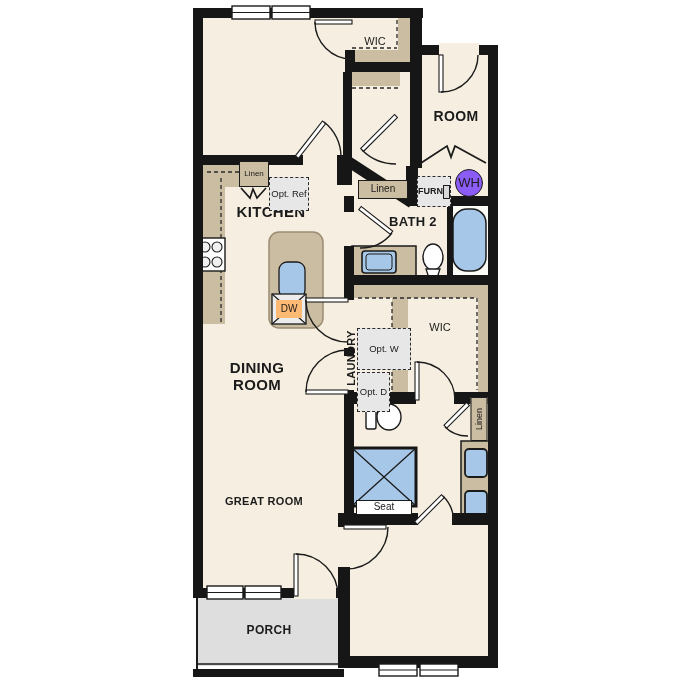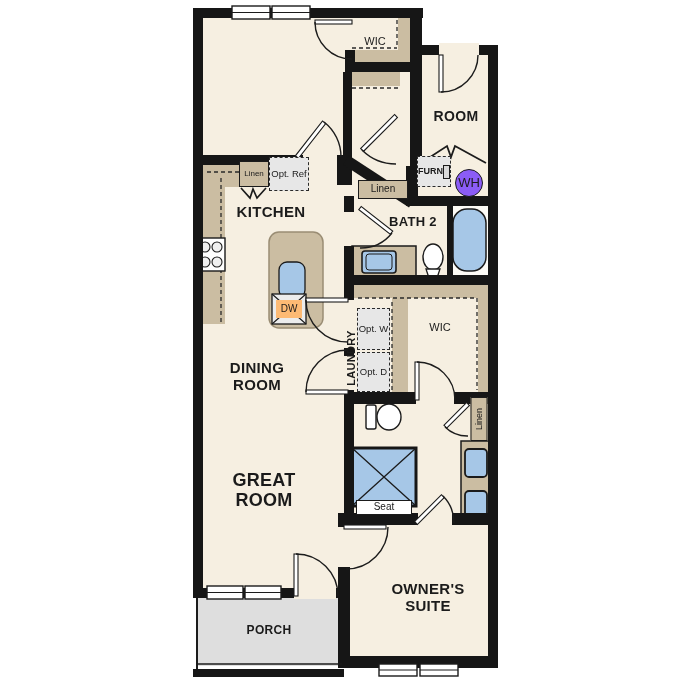--- a/index.html
+++ b/index.html
@@ -5,21 +5,21 @@
   html,body{margin:0;padding:0;background:#fff;}
   #plan{position:relative;width:687px;height:687px;background:#fff;overflow:hidden;
         font-family:"Liberation Sans",sans-serif;}
   #plan svg{position:absolute;left:0;top:0;}
   .lbl{position:absolute;transform:translate(-50%,-50%);text-align:center;color:#1b1b1b;
        line-height:1.12;white-space:normal;}
   .big{font-weight:bold;letter-spacing:.3px;}
   .box{position:absolute;display:flex;align-items:center;justify-content:center;
        box-sizing:border-box;color:#1b1b1b;text-align:center;line-height:1.05;}
   .tanbox{background:#cbbda2;border:1.5px solid #1b1b1b;}
-  .graybox{background:#e7e7e7;border:1.5px dashed #2a2a2a;}
+  .graybox{background:#e7e7e7;border:1.5px dashed #2a2a2a;margin-top:20px;}
   .whitebox{background:#fff;border:1.2px solid #1b1b1b;}
   .rot{transform:translate(-50%,-50%) rotate(-90deg);}
   .furn-inner{width:20px;height:12px;border:1.5px solid #1b1b1b;background:#d9d9d9;margin-top:1px;}
 </style>
 </head>
 <body>
 
 <div id="plan">
 
 <svg width="687" height="687" viewBox="0 0 687 687">
@@ -180,31 +180,30 @@
   </g>
 </svg>
 
 <div class="lbl" style="left:375px;top:41px;font-size:11px">WIC</div>
 <div class="lbl big" style="left:456px;top:117px;font-size:14px">ROOM</div>
 <div class="lbl big" style="left:271px;top:212px;font-size:15px">KITCHEN</div>
 <div class="lbl big" style="left:413px;top:222px;font-size:13px;width:70px">BATH 2</div>
 <div class="lbl big" style="left:257px;top:377px;font-size:15px;width:90px">DINING ROOM</div>
 <div class="lbl big rot" style="left:351px;top:358px;font-size:11px;width:70px">LAUNDRY</div>
 <div class="lbl" style="left:440px;top:327px;font-size:11px">WIC</div>
-<div class="lbl big" style="left:264px;top:490px;font-size:18px;width:80px">GREAT ROOM</div>
-<div class="lbl big" style="left:428px;top:598px;font-size:15px;width:100px">OWNER'S SUITE</div>
+<div class="lbl big" style="left:264px;top:501px;font-size:11px;width:80px">GREAT ROOM</div>
 <div class="lbl big" style="left:269px;top:631px;font-size:12px">PORCH</div>
 
 <div class="box tanbox" style="left:239px;top:161px;width:30px;height:26px;font-size:8px">Linen</div>
 <div class="box graybox" style="left:269px;top:157px;width:40px;height:34px;font-size:9.5px">Opt. Ref</div>
 <div class="box tanbox" style="left:358px;top:180px;width:50px;height:19px;font-size:10px">Linen</div>
 <div class="box graybox" style="left:417px;top:156px;width:34px;height:31px;flex-direction:row;justify-content:flex-start;font-size:9px;font-weight:bold">
   <span>FURN</span>
   <span class="furn-inner"></span>
 </div>
 <div class="box" style="left:455px;top:169px;width:28px;height:28px;border-radius:50%;border:1.5px solid #1b1b1b;background:#8b5cf6;font-size:13px">WH</div>
 <div class="box" style="left:276px;top:300px;width:26px;height:18px;background:#fdba74;font-size:10px">DW</div>
-<div class="box graybox" style="left:357px;top:308px;width:33px;height:42px;font-size:9.5px">Opt. W</div>
+<div class="box graybox" style="left:357px;top:308px;width:54px;height:42px;font-size:9.5px">Opt. W</div>
 <div class="box graybox" style="left:357px;top:352px;width:33px;height:40px;font-size:9.5px">Opt. D</div>
 <div class="box tanbox rot" style="left:479px;top:419px;width:44px;height:17px;font-size:9px;position:absolute">Linen</div>
 <div class="box whitebox" style="left:356px;top:500px;width:56px;height:15px;font-size:10px">Seat</div>
 
 </div>
 
 </body></html>

